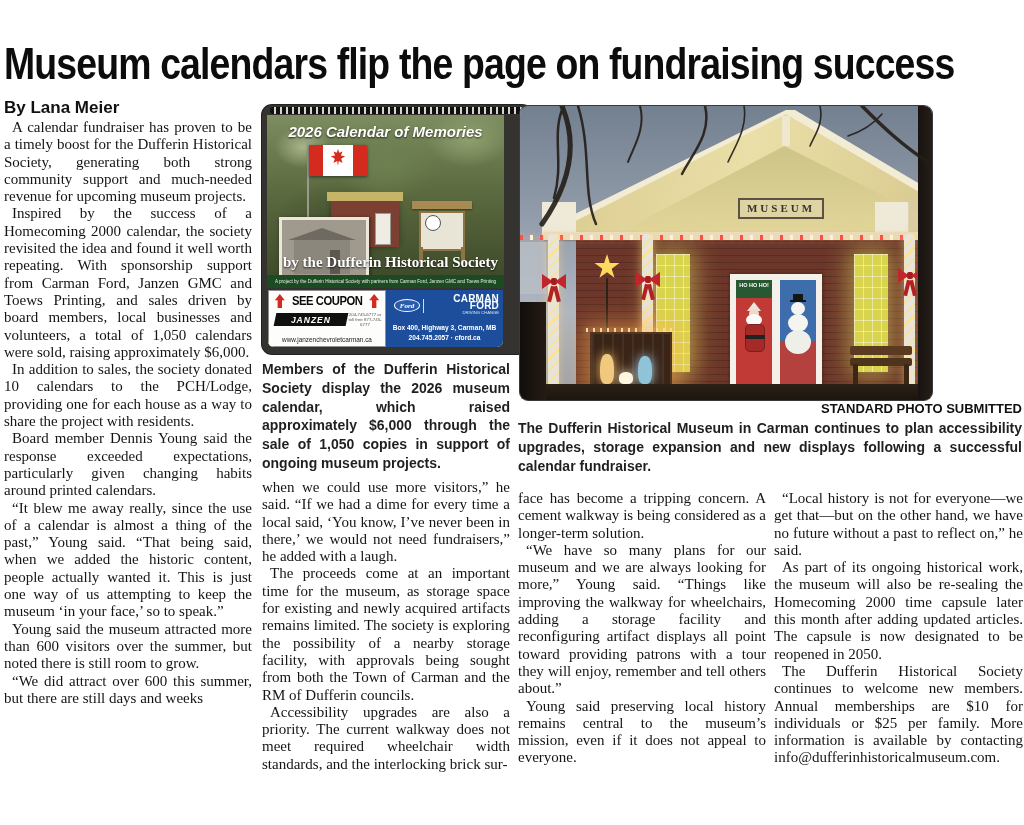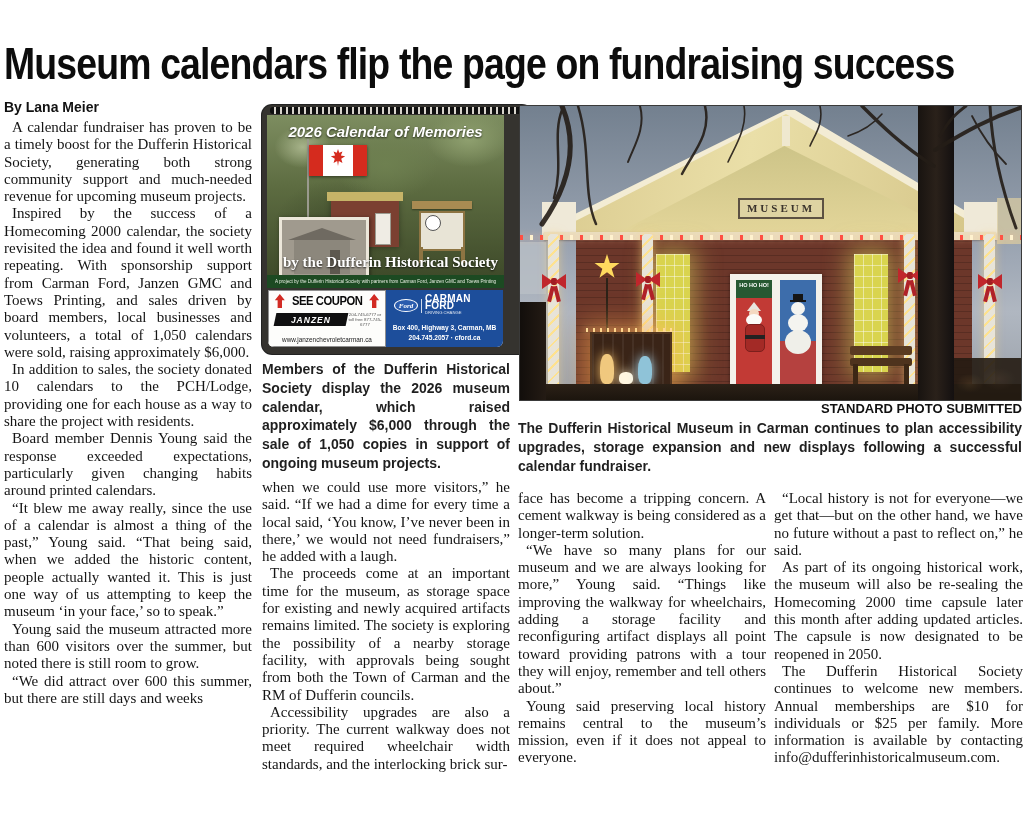--- a/index.html
+++ b/index.html
@@ -3,21 +3,21 @@
 <meta charset="utf-8">
 <style>
   html,body{margin:0;padding:0;background:#ffffff;}
   .page{position:relative;width:1024px;height:825px;background:#fff;overflow:hidden;
         font-family:"Liberation Serif",serif;color:#141414;margin-top:38px;}
 
   
   .headline{position:absolute;left:4px;top:0px;margin:0;white-space:nowrap;
     font-family:"Liberation Sans",sans-serif;font-weight:700;font-size:44px;line-height:52px;
     color:#0c0c0c;letter-spacing:-1px;transform:scaleX(.85);transform-origin:0 0;}
-  .byline{font-family:"Liberation Sans",sans-serif;font-weight:700;font-size:14px;
+  .byline{font-family:"Liberation Sans",sans-serif;font-weight:700;font-size:17px;
     line-height:15px;color:#111;margin:0 0 4px 0;}
 
   
   .col{position:absolute;width:248px;font-size:15px;line-height:17.3px;text-align:justify;}
   .col p{margin:0;text-indent:8px;}
   .col p.cont{text-indent:0;}
   .col1{left:4px;top:62px;}
   .col2{left:262px;top:441px;}
   .col3{left:518px;top:452px;}
   .col4{left:774px;top:452px;width:249px;}
@@ -84,34 +84,34 @@
   .janzen-block{position:absolute;top:22px;left:6px;width:72px;height:13px;background:#101010;
     transform:skewX(-12deg);display:flex;align-items:center;justify-content:center;}
   .janzen-name{color:#fff;font-family:"Liberation Sans",sans-serif;font-weight:700;font-style:italic;
     font-size:8.5px;letter-spacing:1px;transform:skewX(12deg);}
   .janzen-phone{position:absolute;top:21px;right:3px;width:34px;color:#555;
     font-family:"Liberation Sans",sans-serif;font-size:4.4px;line-height:5px;text-align:center;}
   .janzen-url{position:absolute;bottom:3px;left:0;right:0;text-align:center;color:#222;
     font-family:"Liberation Sans",sans-serif;font-size:6.4px;}
   .ad-ford{position:relative;flex:1;background:#1d4e9b;color:#fff;
     font-family:"Liberation Sans",sans-serif;}
-  .ford-row{position:absolute;top:5px;left:8px;right:12px;display:flex;align-items:center;gap:3px;}
+  .ford-row{position:absolute;top:5px;left:8px;right:4px;display:flex;align-items:center;gap:3px;text-align:right;}
   .ford-oval{width:26px;height:11px;border:1.5px solid #fff;border-radius:50%;
     display:flex;align-items:center;justify-content:center;background:#2a5cae;
     font-family:"Liberation Serif",serif;font-style:italic;font-weight:700;font-size:7px;color:#fff;}
   .ford-div{width:1px;height:14px;background:#fff;opacity:.8;}
   .ford-namebox{line-height:7px;}
   .ford-name{font-weight:700;font-size:10px;letter-spacing:.2px;}
   .ford-tagline{font-size:4.2px;opacity:.85;}
   .ford-address{position:absolute;bottom:16px;left:0;right:0;text-align:center;font-weight:700;font-size:6.6px;}
   .ford-phone{position:absolute;bottom:6px;left:0;right:0;text-align:center;font-weight:700;font-size:6.6px;}
 
   
-  .museum{position:absolute;left:520px;top:68px;width:501px;height:294px;margin:0;
-    border-radius:0;overflow:hidden;background:linear-gradient(#73808f,#98a2b0 45%,#b0b7c1 70%,#9aa0a8);
+  .museum{position:absolute;left:520px;top:68px;width:412px;height:294px;margin:0;
+    border-radius:8px;overflow:hidden;background:linear-gradient(#73808f,#98a2b0 45%,#b0b7c1 70%,#9aa0a8);
     box-shadow:0 0 0 1px #3a3a3a;}
   .m{position:absolute;}
   .roof{left:22px;top:8px;width:456px;height:124px;background:linear-gradient(100deg,#d9c98d,#eadfa8 45%,#d3c386);
     clip-path:polygon(53.5% 0,0 100%,100% 100%);}
   .roof-trim{left:22px;top:4px;width:456px;height:124px;background:#f3ecd4;
     clip-path:polygon(53.5% 0,55.5% 0,100% 97%,100% 100%,96% 100%,53.5% 6%,11% 100%,7% 100%,0 100%,0 97%);}
   .gable{left:88px;top:40px;width:360px;height:92px;background:linear-gradient(#cdc488,#e4d69a);
     clip-path:polygon(49% 0,0 100%,100% 100%);}
   .apex-post{left:262px;top:10px;width:8px;height:30px;background:#efe8cf;}
   .museum-sign{left:218px;top:92px;width:86px;height:21px;background:#ded3a2;border:2px solid #5c5142;

